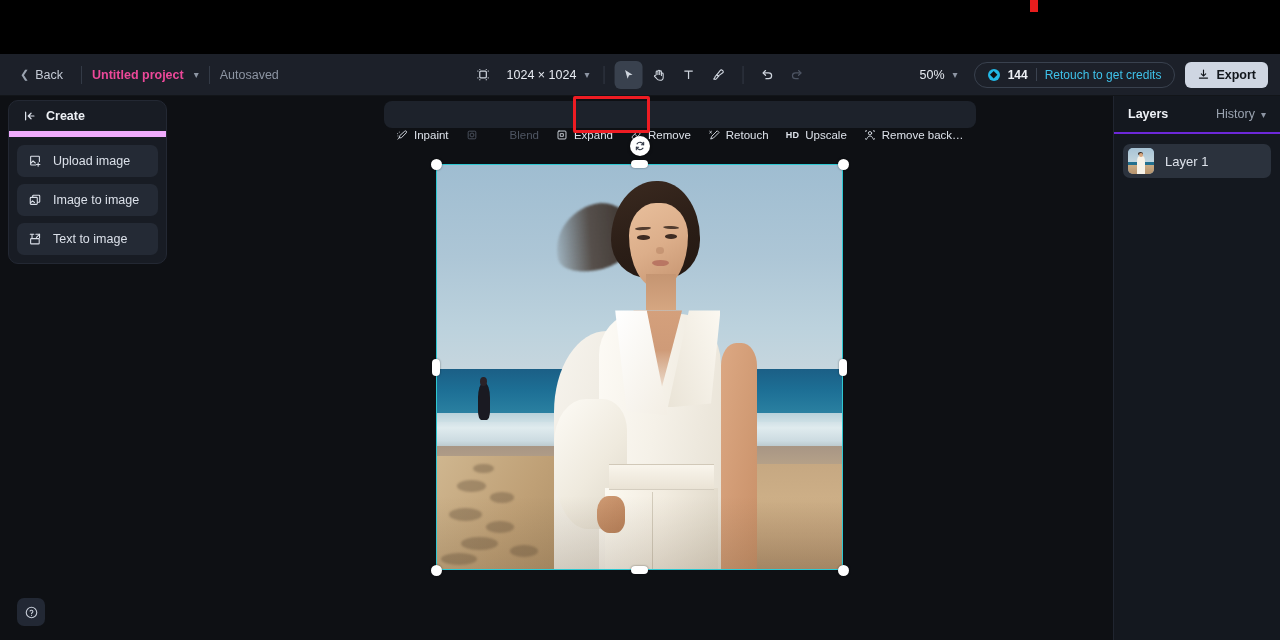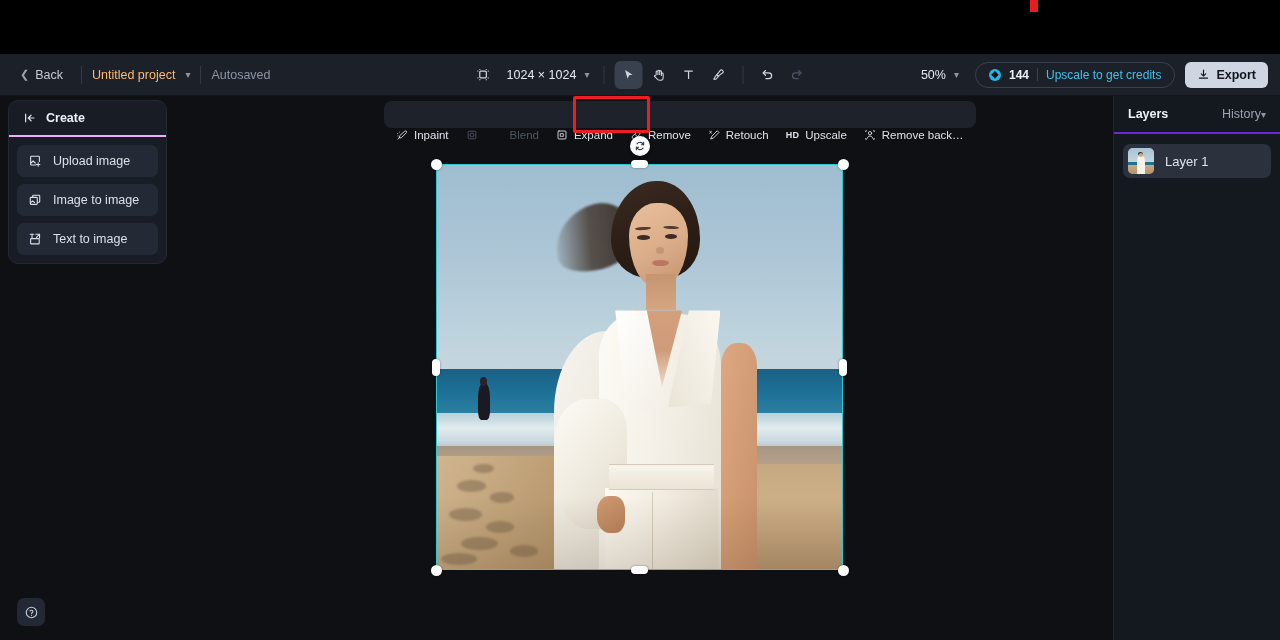--- a/index.html
+++ b/index.html
@@ -21,21 +21,21 @@
     background:#1c2029; display:flex; align-items:center;
     border-bottom:1px solid #121519;
   }
   .tb-left { display:flex; align-items:center; padding-left:12px; gap:0px; }
   .back-btn {
     display:flex; align-items:center; gap:6px; color:#c5cbd6;
     font-size:12.5px; padding:5px 8px; border-radius:6px; cursor:pointer;
   }
   .chev-l { font-size:11px; color:#9aa3b0; line-height:1; }
   .vdiv { width:1px; height:18px; background:#333a46; margin:0 10px; }
-  .proj-name { color:#fdba74; font-size:12.5px; font-weight:normal; cursor:pointer; }
+  .proj-name { color:#ec4899; font-size:12.5px; font-weight:bold; cursor:pointer; }
   .proj-chev { color:#8d95a3; font-size:10px; margin-left:10px; cursor:pointer; }
   .autosaved { color:#8d95a3; font-size:12.5px; }
 
   .tb-center {
     position:absolute; left:50%; transform:translateX(-50%);
     display:flex; align-items:center; gap:2px; height:42px;
   }
   .icon-btn {
     width:28px; height:28px; display:flex; align-items:center; justify-content:center;
     border-radius:6px; cursor:pointer; color:#cfd5de;
@@ -75,40 +75,40 @@
   }
 
   
   .left-panel {
     position:absolute; left:8px; top:100px; width:159px;
     background:#181c24; border-radius:10px; border:1px solid #232833;
     overflow:hidden;
   }
   .lp-head {
     display:flex; align-items:center; gap:9px; height:36px; padding:0 14px;
-    border-bottom:2px solid #f0abfc;
+    border-bottom:6px solid #f0abfc;
   }
   .lp-head-title { color:#eef1f6; font-size:12.5px; font-weight:bold; }
   .lp-body { padding:8px; display:flex; flex-direction:column; gap:7px; }
   .lp-item {
     display:flex; align-items:center; gap:11px; height:32px; padding:0 11px;
     background:#242a35; border-radius:7px; cursor:pointer; color:#dbe0e9; font-size:12.5px;
   }
 
   
   .right-panel {
     position:absolute; right:0; top:96px; width:167px; height:544px;
     background:#14181f; border-left:1px solid #202530;
   }
   .rp-head {
     display:flex; align-items:center; justify-content:space-between;
     height:38px; padding:0 14px; border-bottom:2px solid #6d28d9;
   }
   .rp-tab-active { color:#eef1f6; font-size:12.5px; font-weight:bold; cursor:pointer; }
-  .rp-tab { color:#9aa3b0; font-size:12.5px; cursor:pointer; display:flex; align-items:center; gap:0; }
+  .rp-tab { color:#9aa3b0; font-size:12.5px; cursor:pointer; display:flex; align-items:center; gap:6px; }
   .rp-body { padding:10px 9px; }
   .layer-row {
     display:flex; align-items:center; gap:11px; height:34px; padding:0 5px;
     background:#2b323d; border-radius:7px; cursor:pointer;
   }
   .layer-thumb {
     width:26px; height:26px; border-radius:5px; overflow:hidden; flex:none;
     position:relative; background:#7da3c0;
   }
   .layer-name { color:#dde2ea; font-size:13px; }
@@ -401,21 +401,21 @@
 
     <div class="tb-right">
       <div class="zoom-label">
         <span>50%</span>
         <span class="mini-chev">▾</span>
       </div>
       <div class="credits-pill">
         <span class="coin">◆</span>
         <span class="credit-num">144</span>
         <span class="pill-div"></span>
-        <span class="upgrade">Upscale to get credits</span>
+        <span class="upgrade">Retouch to get credits</span>
       </div>
       <div class="export-btn">
         <svg width="13" height="13" viewBox="0 0 16 16" fill="none" stroke="currentColor" stroke-width="1.4" stroke-linecap="round">
           <path d="M8 2.6v7.1M5.3 7.2 8 9.9l2.7-2.7M3 12.4h10"></path>
         </svg>
         <span>Export</span>
       </div>
     </div>
   </div>
 

